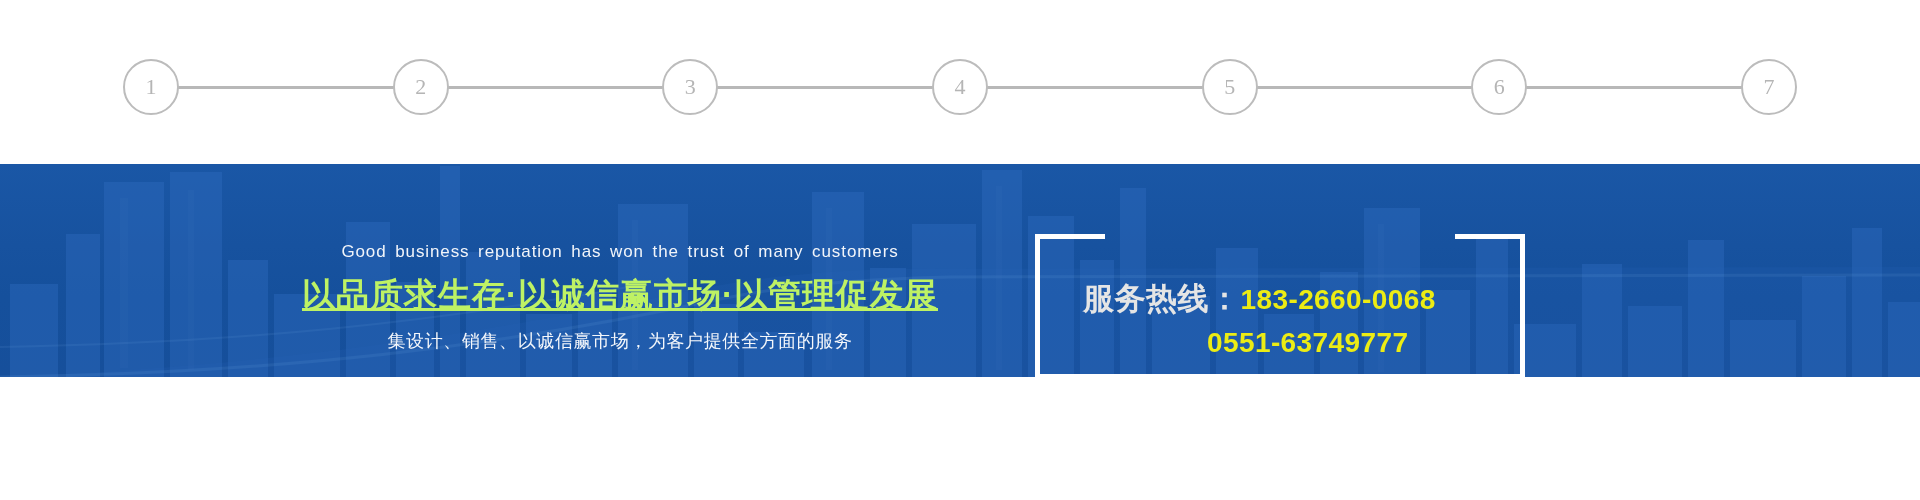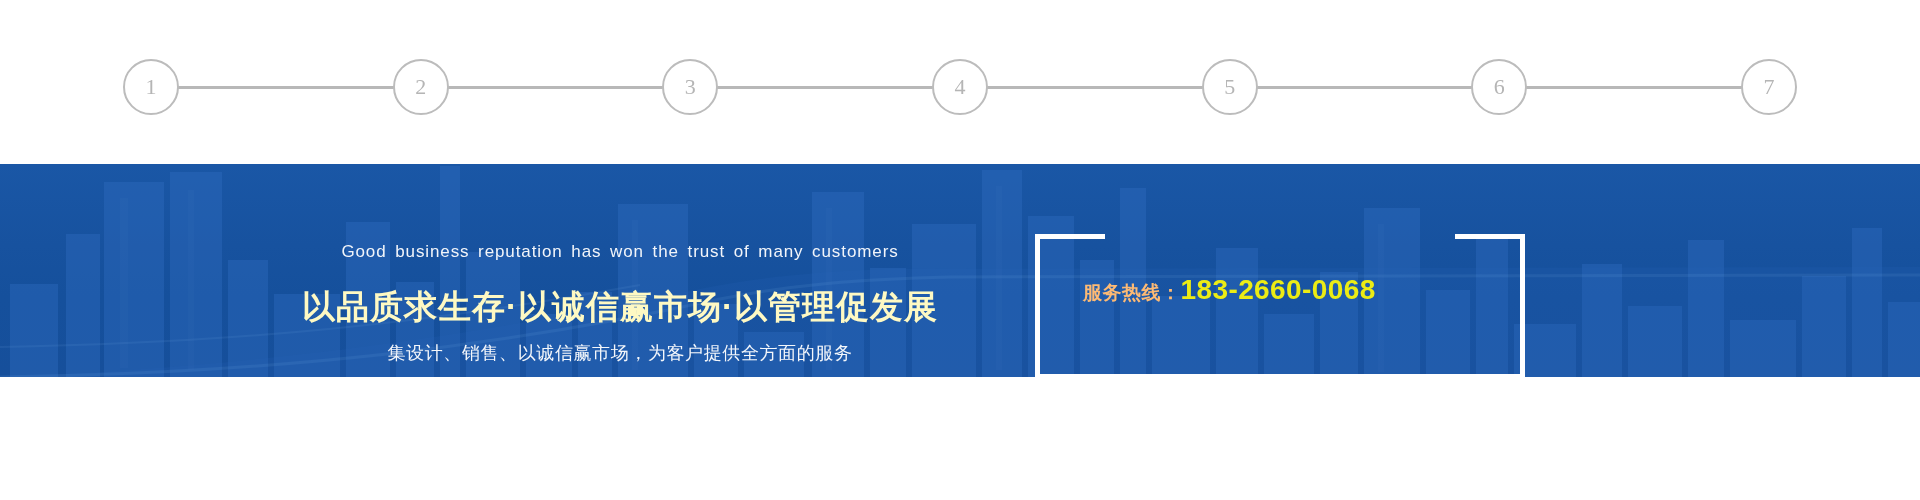--- a/index.html
+++ b/index.html
@@ -93,27 +93,28 @@
   }
   .slogan-en {
     font-size:17px;
     letter-spacing:.9px;
     word-spacing:3px;
     color:#f2f5fa;
     line-height:1.2;
     white-space:nowrap;
   }
   .slogan-cn-main {
-    margin-top:24px;
+    margin-top:12px;
     font-size:33px;
     font-weight:700;
     letter-spacing:1px;
-    color:#fef9c3;
+    color:#bef264;
     line-height:1.25;
     white-space:nowrap;
+    text-decoration:underline;
   }
   .slogan-cn-sub {
     margin-top:14px;
     font-size:18px;
     letter-spacing:.6px;
     color:#f4f7fb;
     line-height:1.3;
     white-space:nowrap;
   }
 
@@ -161,24 +162,25 @@
     width:100%;
     padding-left:48px;
   }
   .hotline-row {
     display:flex;
     align-items:baseline;
     line-height:1.15;
     white-space:nowrap;
   }
   .hotline-label {
-    font-size:19px;
+    font-size:31px;
     font-weight:700;
-    color:#fdba74;
+    color:#e5e5e5;
     letter-spacing:.5px;
+    margin-top:7px;
   }
   .hotline-num {
     font-size:28px;
     font-weight:700;
     color:#ecec14;
     letter-spacing:.4px;
   }
   .hotline-row.second { margin-top:10px; padding-left:124px; }
 
   .bottom-strip {
@@ -309,20 +311,23 @@
         <div class="seg seg-left"></div>
         <div class="gap"></div>
         <div class="seg seg-right"></div>
       </div>
 
       <div class="hotline-rows">
         <div class="hotline-row">
           <span class="hotline-label">服务热线：</span>
           <span class="hotline-num">183-2660-0068</span>
         </div>
+        <div class="hotline-row second">
+          <span class="hotline-num">0551-63749777</span>
+        </div>
       </div>
     </div>
 
   </div>
 
   <div class="bottom-strip"></div>
 
 </div>
 
 </body></html>

